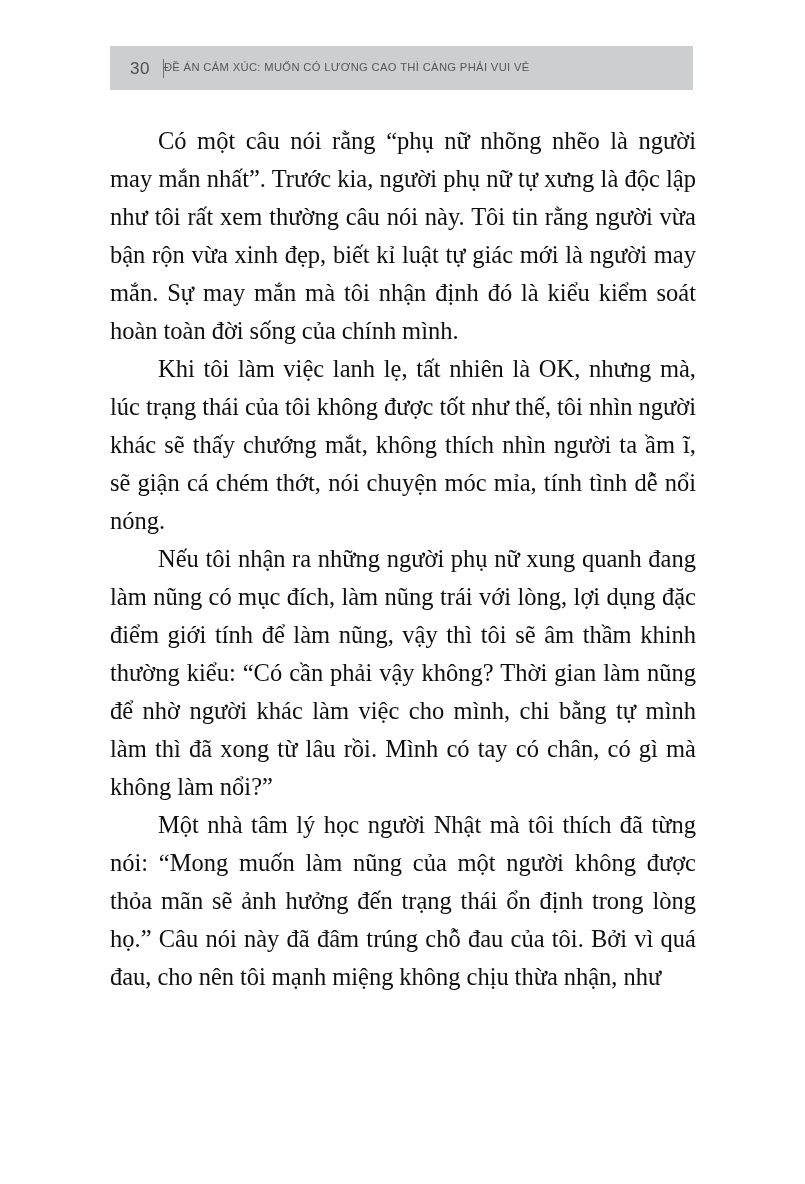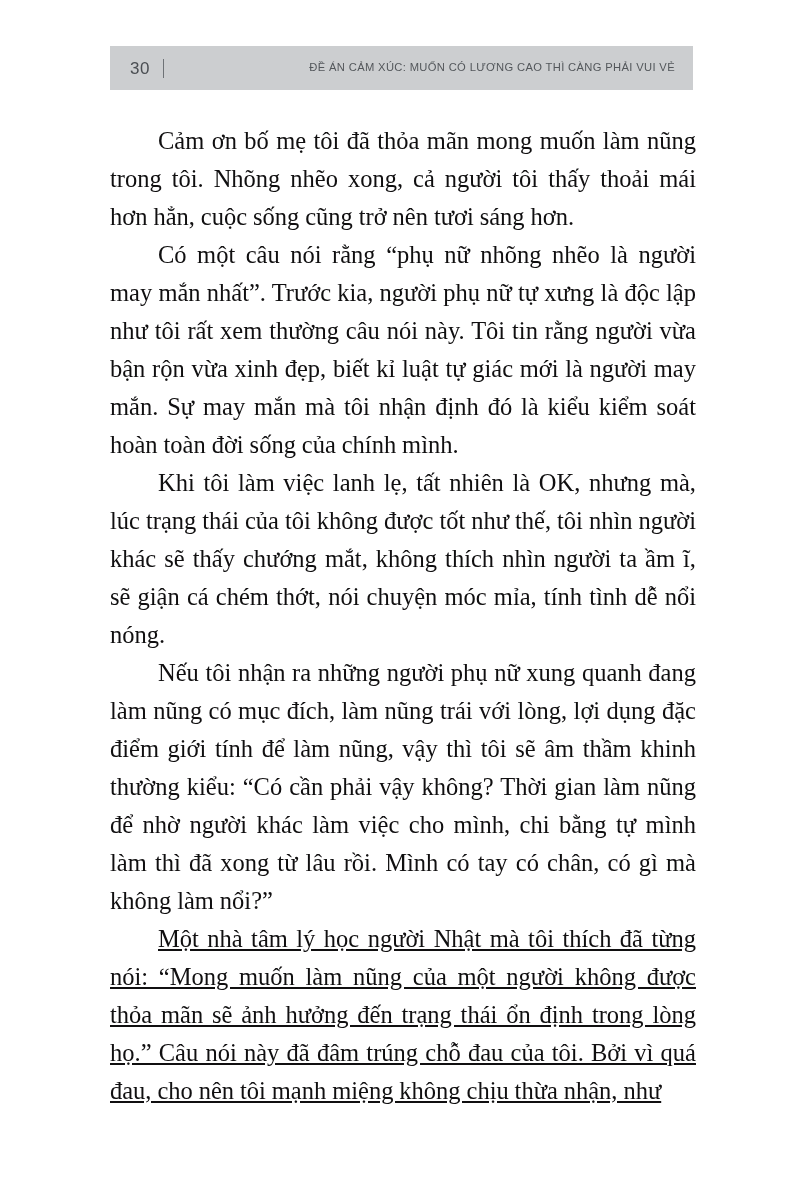--- a/index.html
+++ b/index.html
@@ -43,21 +43,20 @@
   }
   .folio-rule {
     display: inline-block;
     width: 1px;
     height: 19px;
     background: #6e7276;
     margin-left: 13px;
   }
   .header-title {
     flex: 1 1 auto;
-    text-align: right;
     font-family: "Liberation Sans", "DejaVu Sans", sans-serif;
     font-size: 11.2px;
     letter-spacing: 0.35px;
     color: #53575b;
     white-space: nowrap;
     line-height: 1;
   }
 
   
   .body-text {
@@ -71,37 +70,35 @@
     font-size: 24.5px;
     line-height: 38px;
     color: #100f10;
     text-align: justify;
     text-indent: 48px;
     hyphens: none;
     word-spacing: -0.2px;
   }
   .body-text p.last-para {
     text-align: justify;
-    text-decoration: underline;
   }
 </style>
 </head>
 <body>
 
 <div class="page">
 
   <div class="header-bar">
     <div class="folio-group">
       <span class="folio">30</span>
       <span class="folio-rule"></span>
     </div>
     <div class="header-title">ĐỀ ÁN CẢM XÚC: MUỐN CÓ LƯƠNG CAO THÌ CÀNG PHẢI VUI VẺ</div>
   </div>
 
   <div class="body-text">
-    <p>Cảm ơn bố mẹ tôi đã thỏa mãn mong muốn làm nũng trong tôi. Nhõng nhẽo xong, cả người tôi thấy thoải mái hơn hẳn, cuộc sống cũng trở nên tươi sáng hơn.</p>
     <p>Có một câu nói rằng “phụ nữ nhõng nhẽo là người may mắn nhất”. Trước kia, người phụ nữ tự xưng là độc lập như tôi rất xem thường câu nói này. Tôi tin rằng người vừa bận rộn vừa xinh đẹp, biết kỉ luật tự giác mới là người may mắn. Sự may mắn mà tôi nhận định đó là kiểu kiểm soát hoàn toàn đời sống của chính mình.</p>
     <p>Khi tôi làm việc lanh lẹ, tất nhiên là OK, nhưng mà, lúc trạng thái của tôi không được tốt như thế, tôi nhìn người khác sẽ thấy chướng mắt, không thích nhìn người ta ầm ĩ, sẽ giận cá chém thớt, nói chuyện móc mỉa, tính tình dễ nổi nóng.</p>
     <p>Nếu tôi nhận ra những người phụ nữ xung quanh đang làm nũng có mục đích, làm nũng trái với lòng, lợi dụng đặc điểm giới tính để làm nũng, vậy thì tôi sẽ âm thầm khinh thường kiểu: “Có cần phải vậy không? Thời gian làm nũng để nhờ người khác làm việc cho mình, chi bằng tự mình làm thì đã xong từ lâu rồi. Mình có tay có chân, có gì mà không làm nổi?”</p>
     <p class="last-para">Một nhà tâm lý học người Nhật mà tôi thích đã từng nói: “Mong muốn làm nũng của một người không được thỏa mãn sẽ ảnh hưởng đến trạng thái ổn định trong lòng họ.” Câu nói này đã đâm trúng chỗ đau của tôi. Bởi vì quá đau, cho nên tôi mạnh miệng không chịu thừa nhận, như</p>
   </div>
 
 </div>
 
 </body></html>

